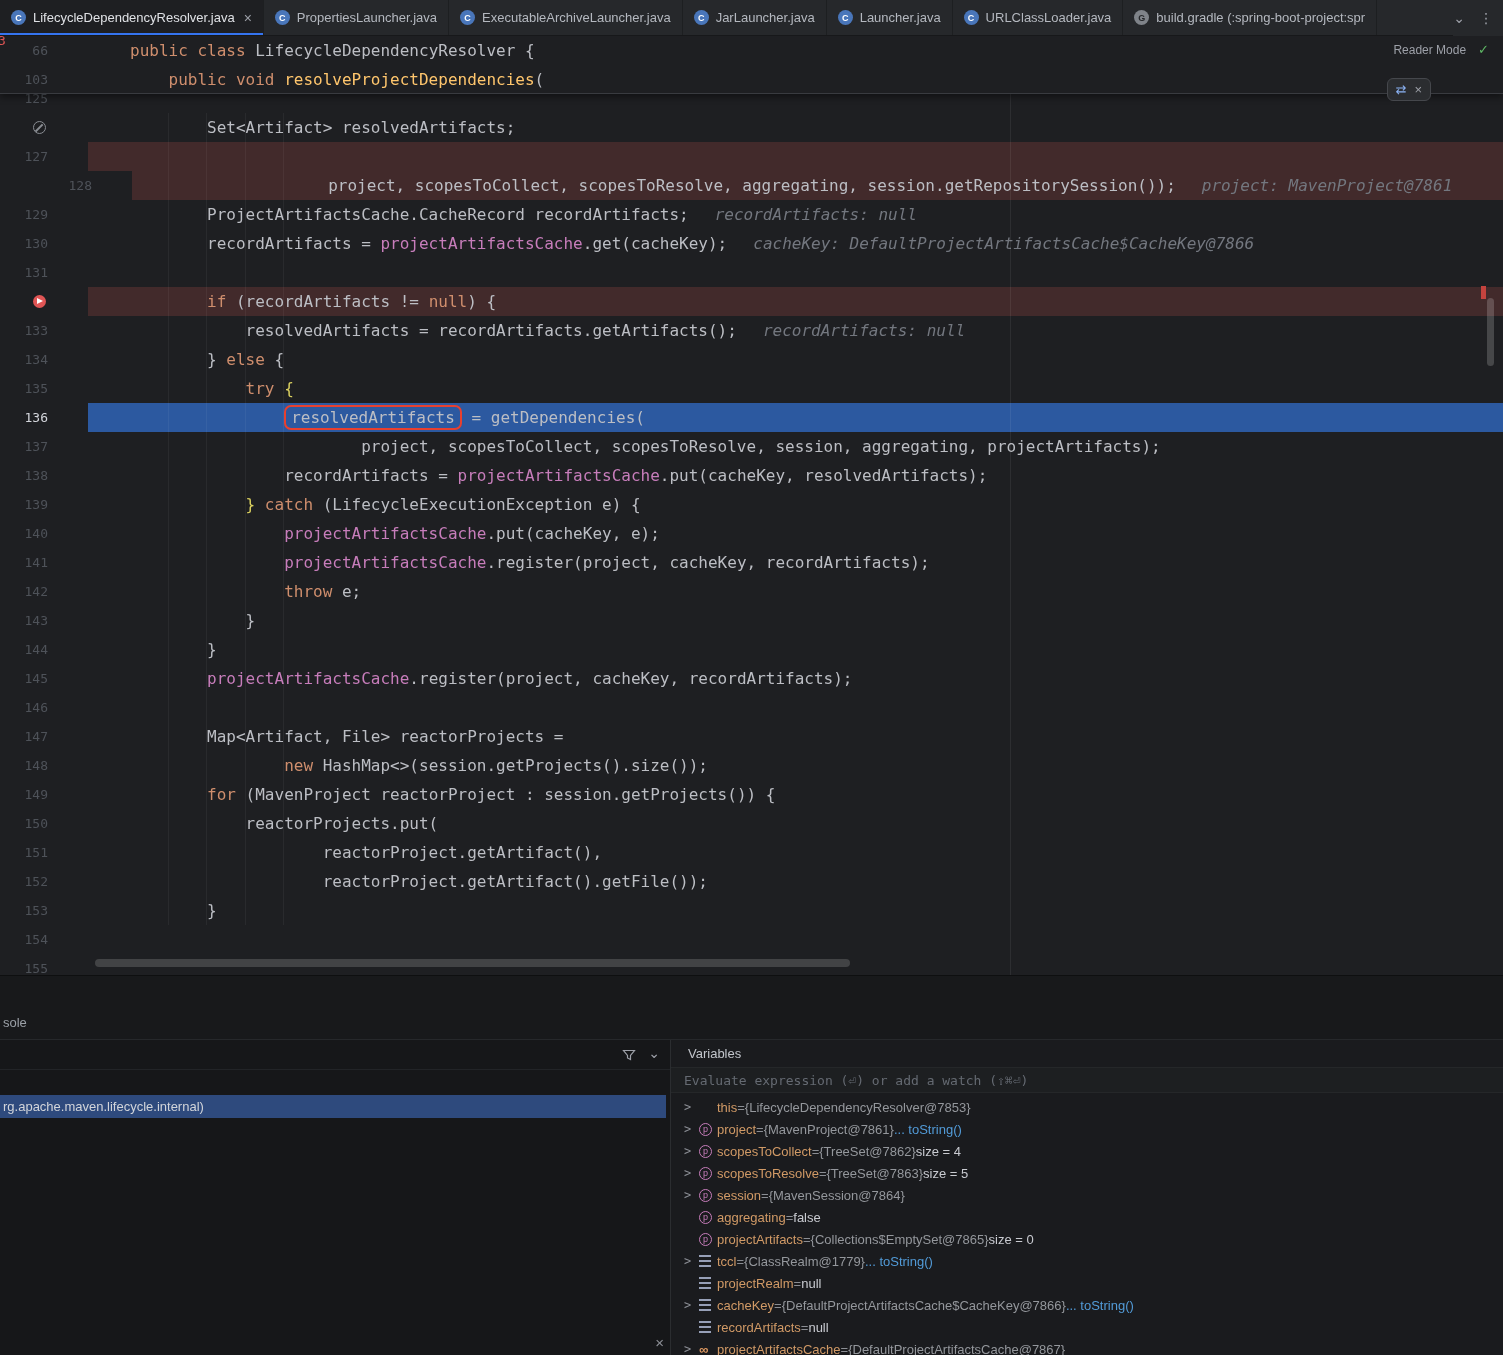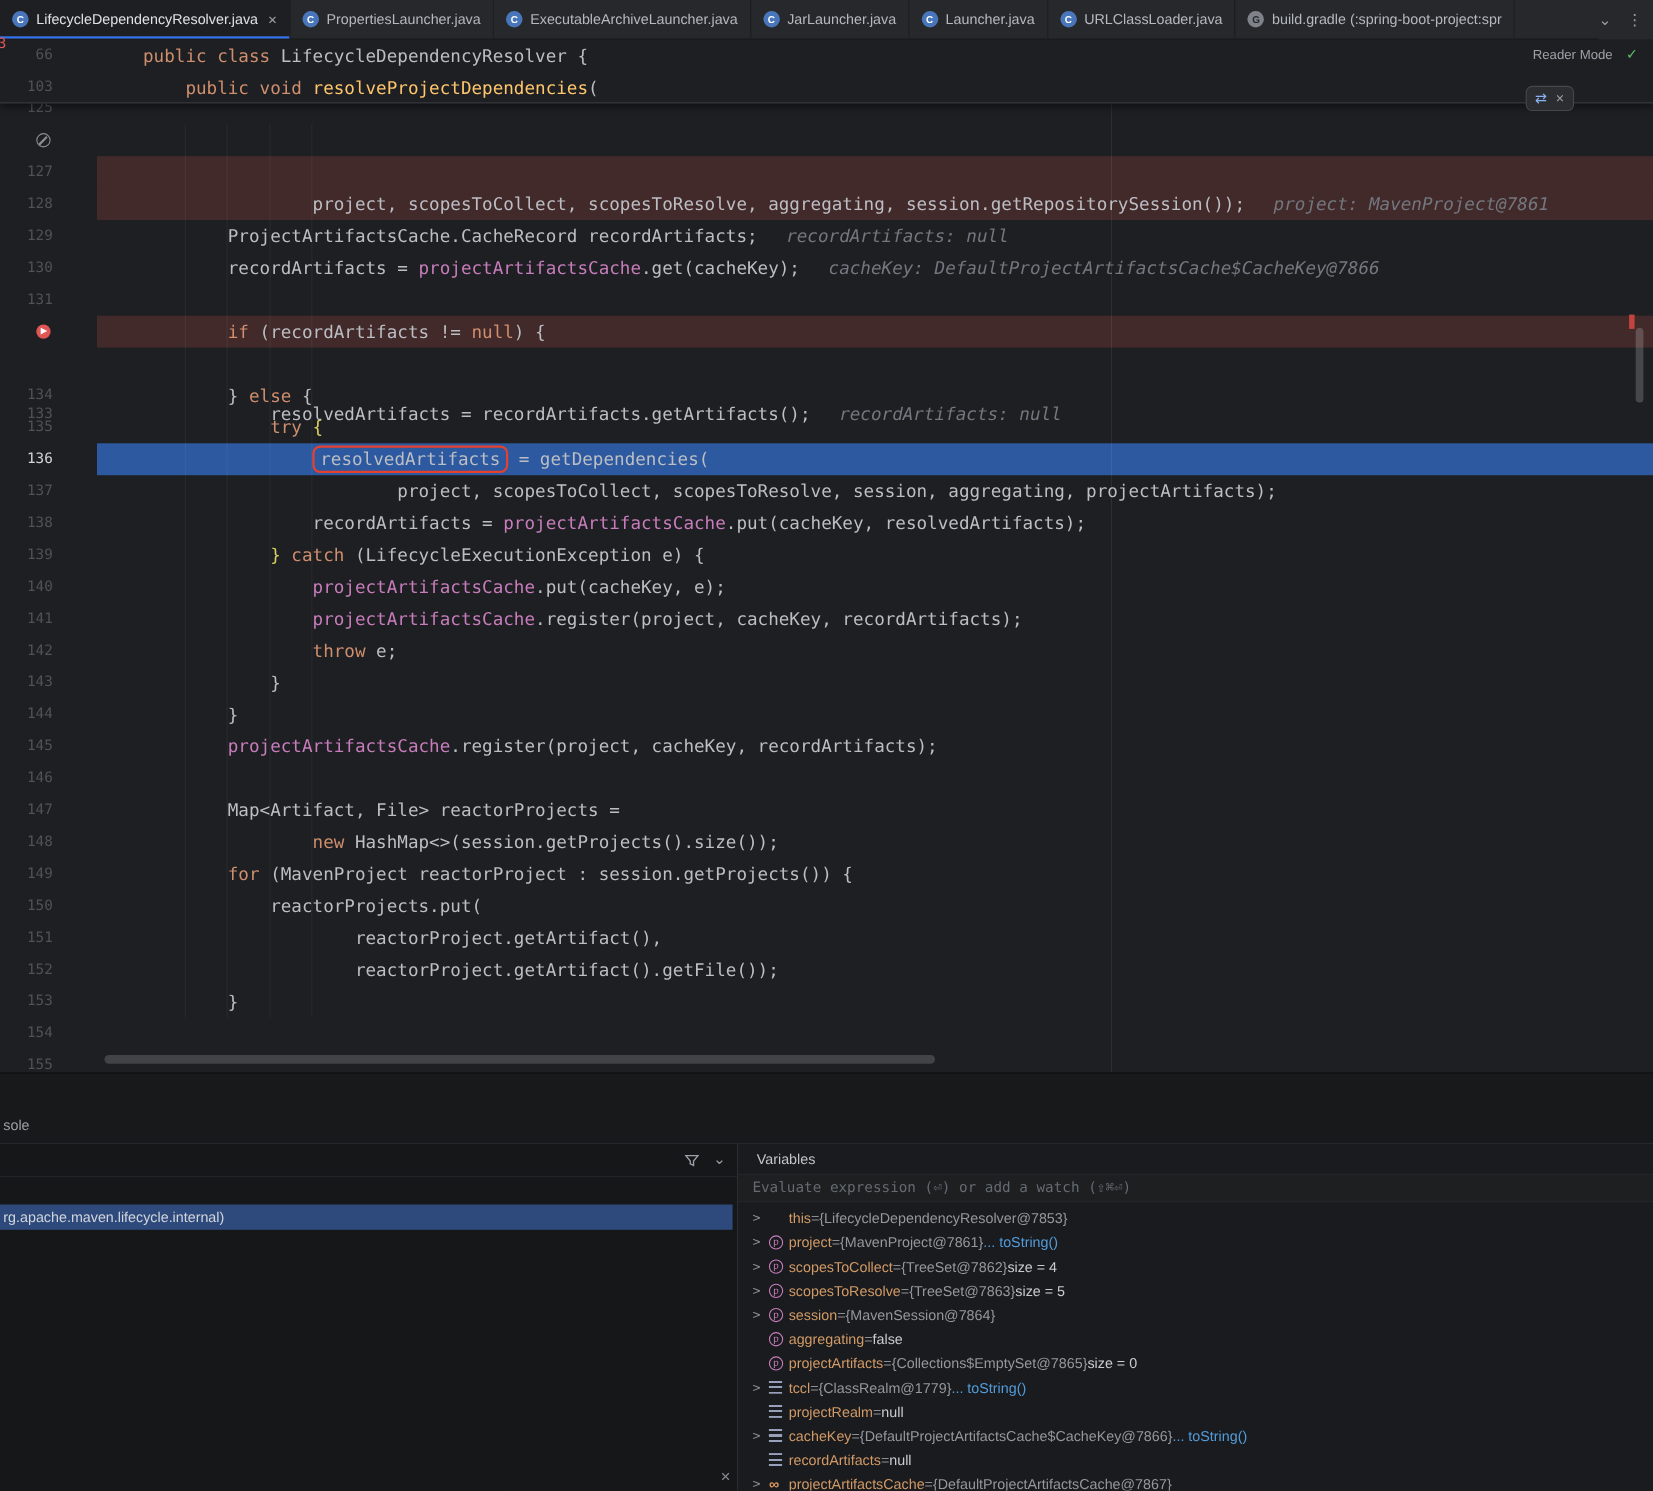--- a/index.html
+++ b/index.html
@@ -124,28 +124,28 @@
     <span class="glyph">⌄</span>
     <span class="glyph">⋮</span>
   </div>
 </div>
 
 <span id="leftBadge">3</span>
 
 <div id="editor">
   <div>
       <div class="crow" style="top: 48px; padding-left: 47px;"><span class="ln">125</span><div class="code"></div></div>
-      <div class="crow" style="top: 77px;"><span class="g-ico muted-ico"></span></div>
+      <div class="crow" style="top: 77px;"><span class="g-ico muted-ico"></span><div class="code"><span class="tk-d">        Set&lt;Artifact&gt; resolvedArtifacts;</span></div></div>
       <div class="crow bg-mar" style="top: 106px;"><span class="ln">127</span></div>
-      <div class="crow bg-mar" style="top: 135px;"><span class="ln">128</span><div class="code"><span class="tk-d">                project, scopesToCollect, scopesToResolve, aggregating, session.getRepositorySession());</span><span class="tk-hint">project: MavenProject@7861</span></div></div>
+      <div class="crow bg-mar" style="top: 135px; margin-left: 44px;"><span class="ln">128</span><div class="code"><span class="tk-d">                project, scopesToCollect, scopesToResolve, aggregating, session.getRepositorySession());</span><span class="tk-hint">project: MavenProject@7861</span></div></div>
       <div class="crow" style="top: 164px;"><span class="ln">129</span><div class="code"><span class="tk-d">        ProjectArtifactsCache.CacheRecord recordArtifacts;</span><span class="tk-hint">recordArtifacts: null</span></div></div>
       <div class="crow" style="top: 193px; text-decoration: underline;"><span class="ln">130</span><div class="code"><span class="tk-d">        recordArtifacts = </span><span class="tk-f">projectArtifactsCache</span><span class="tk-d">.get(cacheKey);</span><span class="tk-hint">cacheKey: DefaultProjectArtifactsCache$CacheKey@7866</span></div></div>
       <div class="crow" style="top: 222px;"><span class="ln">131</span><div class="code"></div></div>
       <div class="crow bg-mar" style="top: 251px;"><span class="g-ico bp-ico"></span><div class="code"><span class="tk-d">        </span><span class="tk-k">if</span><span class="tk-d"> (recordArtifacts != </span><span class="tk-k">null</span><span class="tk-d">) {</span></div></div>
-      <div class="crow" style="top: 280px; margin-top: 46px;"><span class="ln">133</span><div class="code"><span class="tk-d">            resolvedArtifacts = recordArtifacts.getArtifacts();</span><span class="tk-hint">recordArtifacts: null</span></div></div>
+      <div class="crow" style="top: 280px;"><span class="ln">133</span><div class="code"><span class="tk-d">            resolvedArtifacts = recordArtifacts.getArtifacts();</span><span class="tk-hint">recordArtifacts: null</span></div></div>
       <div class="crow" style="top: 309px;"><span class="ln">134</span><div class="code"><span class="tk-d">        } </span><span class="tk-k">else</span><span class="tk-d"> {</span></div></div>
       <div class="crow" style="top: 338px;"><span class="ln">135</span><div class="code"><span class="tk-d">            </span><span class="tk-k">try</span><span class="tk-d"> </span><span class="tk-b">{</span></div></div>
       <div class="crow bg-exec" style="top: 367px;"><span class="ln cur">136</span><div class="code"><span class="tk-d">                </span><span class="tk-box">resolvedArtifacts</span><span class="tk-d"> = getDependencies(</span></div></div>
       <div class="crow" style="top: 396px;"><span class="ln">137</span><div class="code"><span class="tk-d">                        project, scopesToCollect, scopesToResolve, session, aggregating, projectArtifacts);</span></div></div>
       <div class="crow" style="top: 425px;"><span class="ln">138</span><div class="code"><span class="tk-d">                recordArtifacts = </span><span class="tk-f">projectArtifactsCache</span><span class="tk-d">.put(cacheKey, resolvedArtifacts);</span></div></div>
       <div class="crow" style="top: 454px;"><span class="ln">139</span><div class="code"><span class="tk-d">            </span><span class="tk-b">}</span><span class="tk-k"> catch</span><span class="tk-d"> (LifecycleExecutionException e) {</span></div></div>
       <div class="crow" style="top: 483px;"><span class="ln">140</span><div class="code"><span class="tk-d">                </span><span class="tk-f">projectArtifactsCache</span><span class="tk-d">.put(cacheKey, e);</span></div></div>
       <div class="crow" style="top: 512px;"><span class="ln">141</span><div class="code"><span class="tk-d">                </span><span class="tk-f">projectArtifactsCache</span><span class="tk-d">.register(project, cacheKey, recordArtifacts);</span></div></div>
       <div class="crow" style="top: 541px;"><span class="ln">142</span><div class="code"><span class="tk-d">                </span><span class="tk-k">throw</span><span class="tk-d"> e;</span></div></div>
       <div class="crow" style="top: 570px;"><span class="ln">143</span><div class="code"><span class="tk-d">            }</span></div></div>

